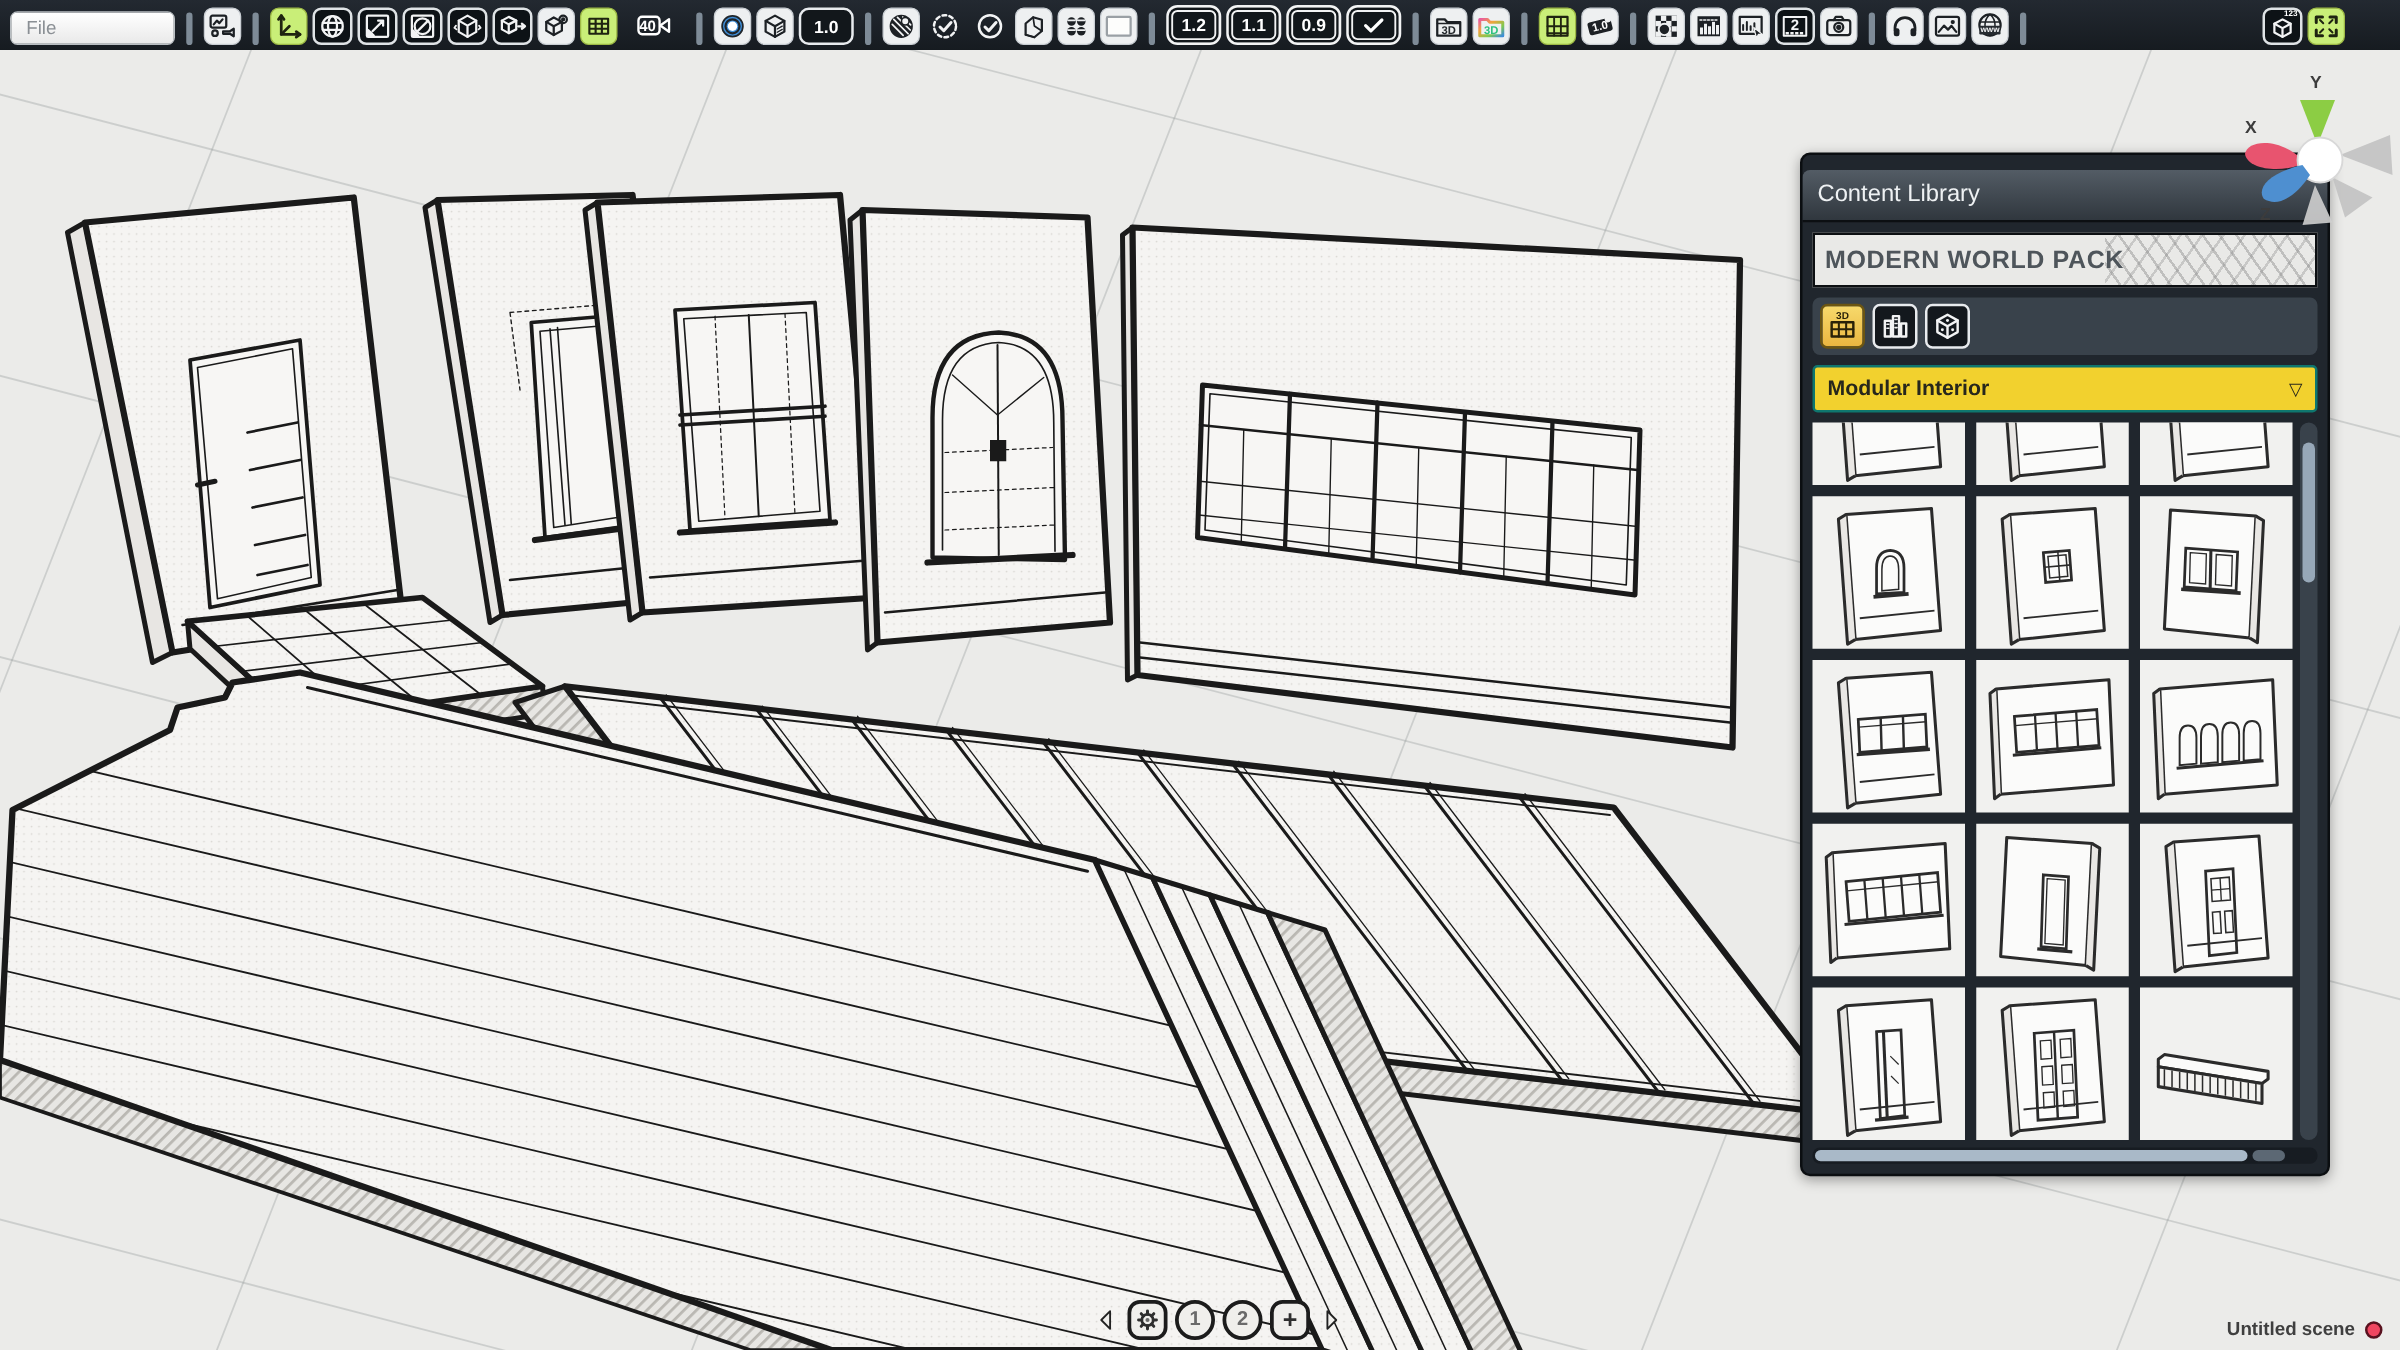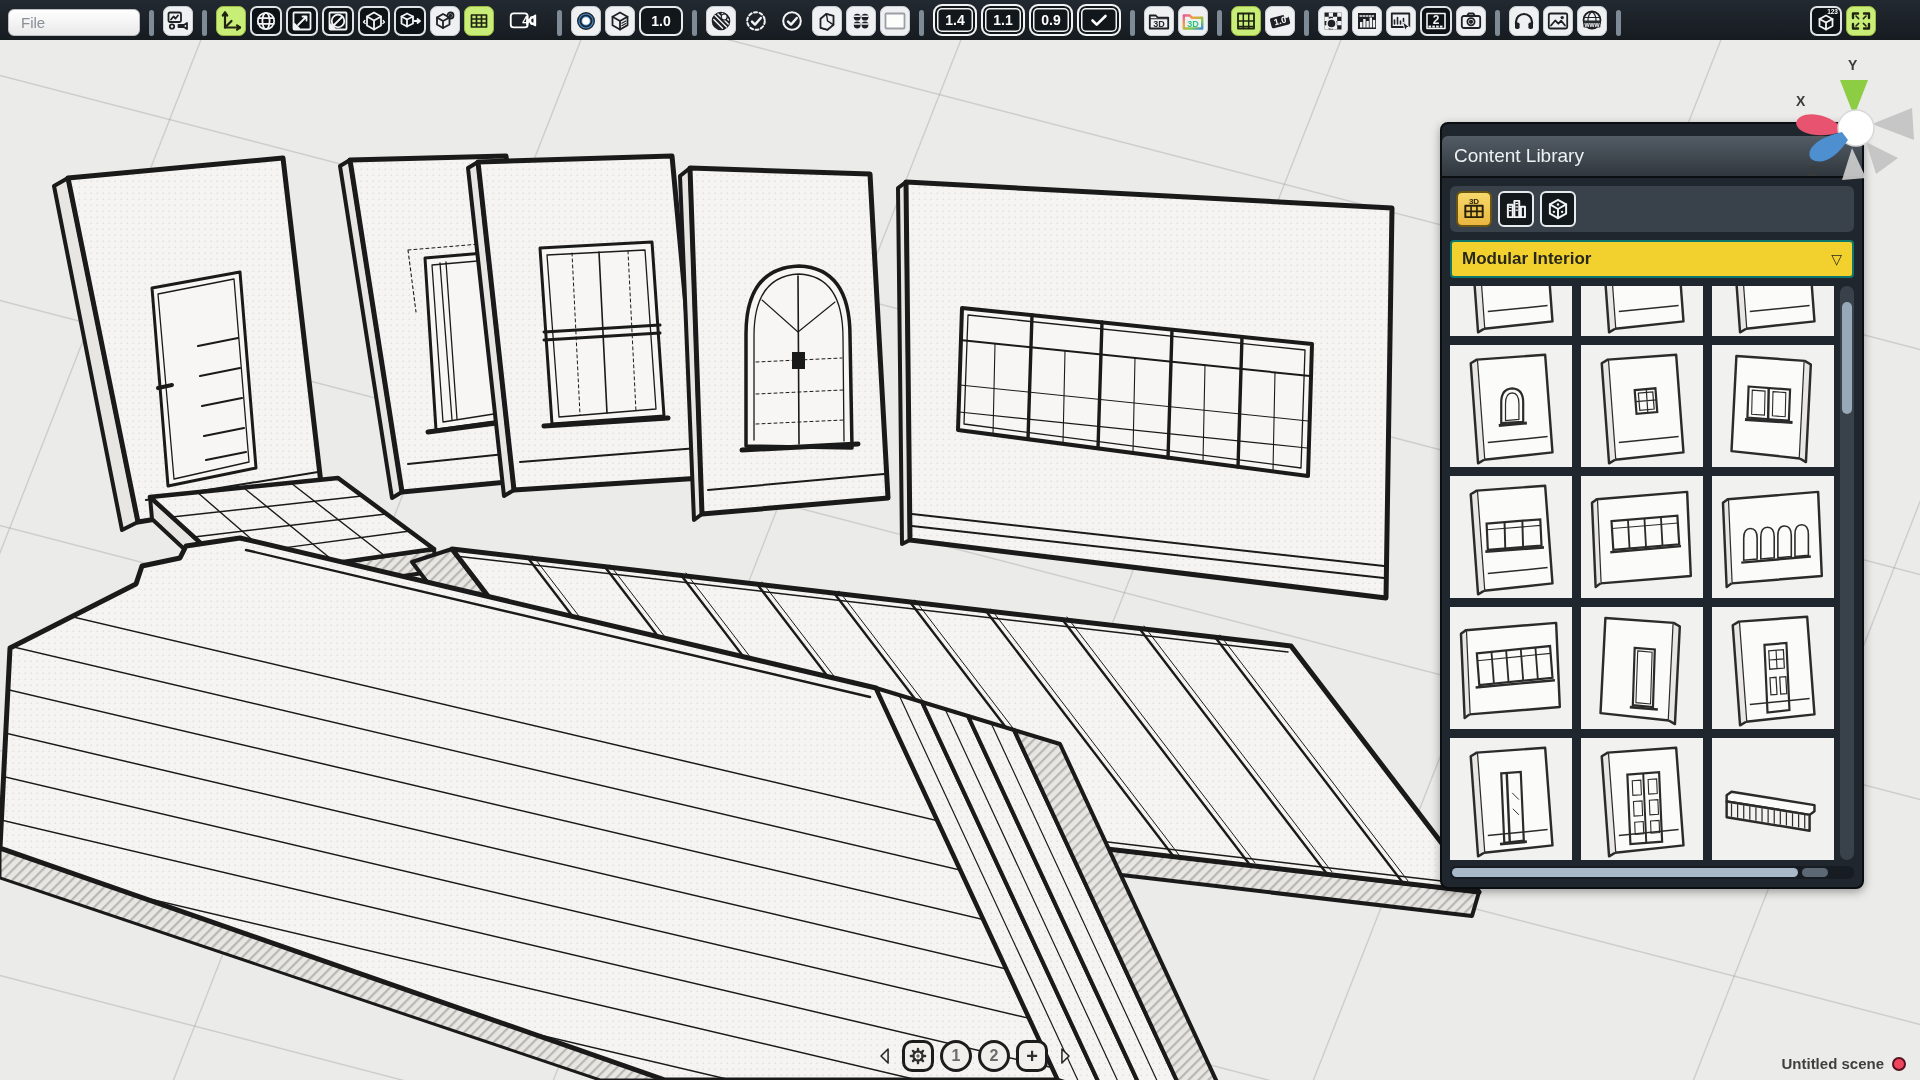--- a/index.html
+++ b/index.html
@@ -27,21 +27,21 @@
   .s-outline{background:transparent;color:#ffffff;width:50px;}
   .s-outline .tico{width:44px;height:28px;}
   .s-round{background:transparent;color:#f2f3f4;border:none;width:32px;}
   .s-darktext{background:#12171b;color:#fff;border:2px solid #e8ebee;border-radius:8px;
     min-width:44px;font-weight:bold;font-size:14px;}
   .s-ring{background:#12171b;color:#fff;border:2px solid #f2f3f4;border-radius:9px;min-width:44px;height:32px;
     font-weight:bold;font-size:14px;box-shadow:inset 0 0 0 2px #12171b, inset 0 0 0 3.5px #f2f3f4;}
   .tlabel{pointer-events:none;}
   .ovl{position:absolute;left:50%;top:50%;transform:translate(-50%,-50%);font-weight:bold;
     font-size:10px;pointer-events:none;color:inherit;}
-  .s-outline .ovl{left:31px;font-size:12px;color:#fff;}
+  .s-outline .ovl{left:20px;font-size:12px;color:#fff;}
   .l-folder{top:62%;font-size:9px;color:#23282c;}
   .l-folder-green{color:#2ec27e;}
   .l-ticket{transform:translate(-50%,-50%) rotate(-14deg);color:#fff;font-size:9px;}
   .l-film{font-size:12px;color:#f2f3f4;top:46%;}
   .l-123{left:auto;right:2px;top:0;transform:none;font-size:6.5px;color:#fff;}
   .l-www{top:60%;font-size:6.5px;background:#262b30;color:#f2f3f4;padding:0 1px;border-radius:1px;}
 
   
   .panel{position:absolute;left:1440px;top:122px;width:424px;z-index:20;background:#20262d;
     border:2px solid #0b0e11;border-radius:8px;box-shadow:0 3px 10px rgba(0,0,0,.35);box-sizing:border-box;}
@@ -671,21 +671,21 @@
           </button>
           <button class="tbtn s-light">
             <svg class="tico" viewBox="0 0 24 24">
               <use href="#sym-swatch"></use>
             </svg>
           </button>
         </div>
         <div class="tsep"></div>
         <div class="tgroup">
           <button class="tbtn s-ring">
-            <span class="tlabel">1.4</span>
+            <span class="tlabel">1.2</span>
           </button>
           <button class="tbtn s-ring">
             <span class="tlabel">1.1</span>
           </button>
           <button class="tbtn s-ring">
             <span class="tlabel">0.9</span>
           </button>
           <button class="tbtn s-ring">
             <svg class="tico" viewBox="0 0 24 24">
               <use href="#sym-check"></use>
@@ -784,20 +784,23 @@
           </button>
         </div>
       </div>
   </div>
 
   <div class="panel">
     <div class="panel-header">
       <span>Content Library</span>
     </div>
     <div class="panel-body">
+      <div class="pack-banner">
+        <span style="position:relative;z-index:1;">MODERN WORLD PACK</span>
+      </div>
       <div class="tools-row">
         <button class="tab active">
           <svg viewBox="0 0 24 24">
               <rect x="4" y="9" width="16" height="10.5"></rect>
               <path d="M4,14.2 h16 M9.3,9 V19.5 M14.7,9 V19.5" stroke-width="1.5"></path>
             </svg>
           <span class="ovl">3D</span>
         </button>
         <button class="tab">
           <svg viewBox="0 0 24 24">

